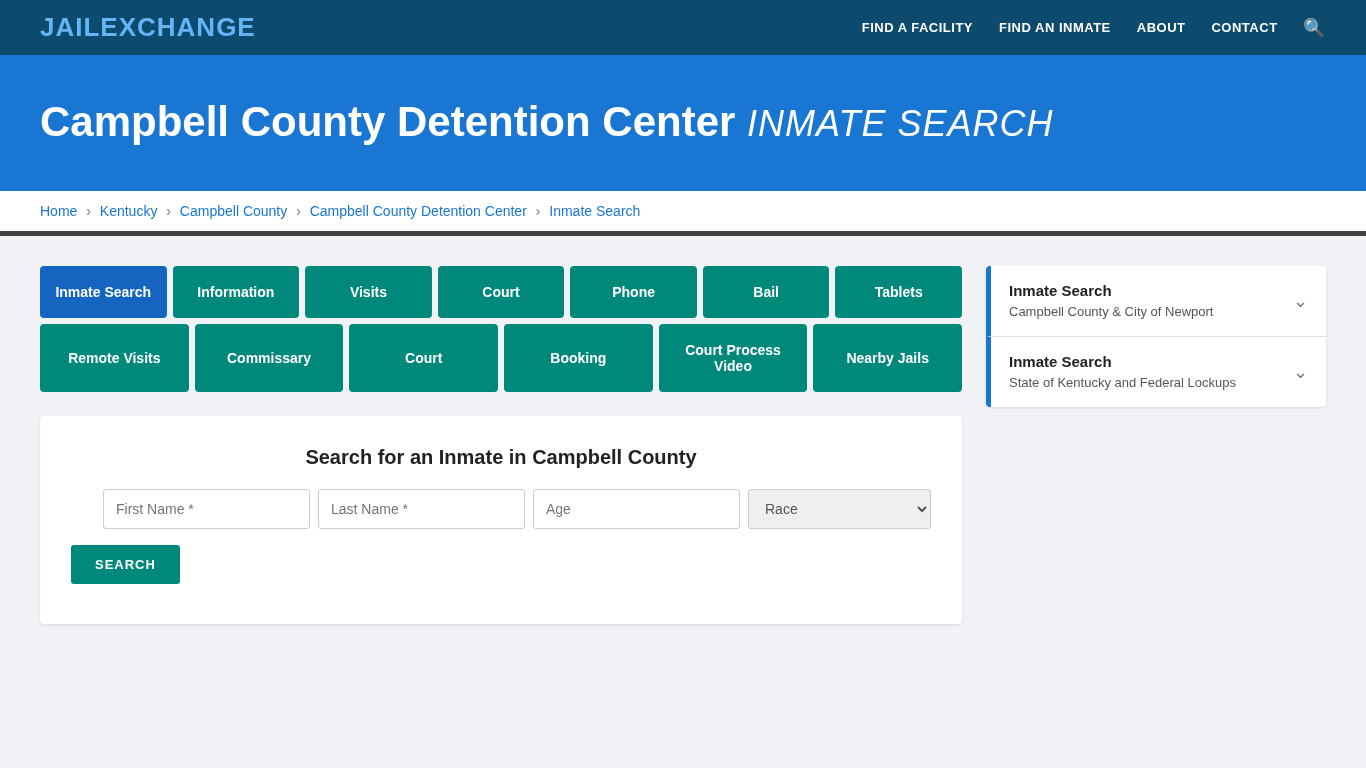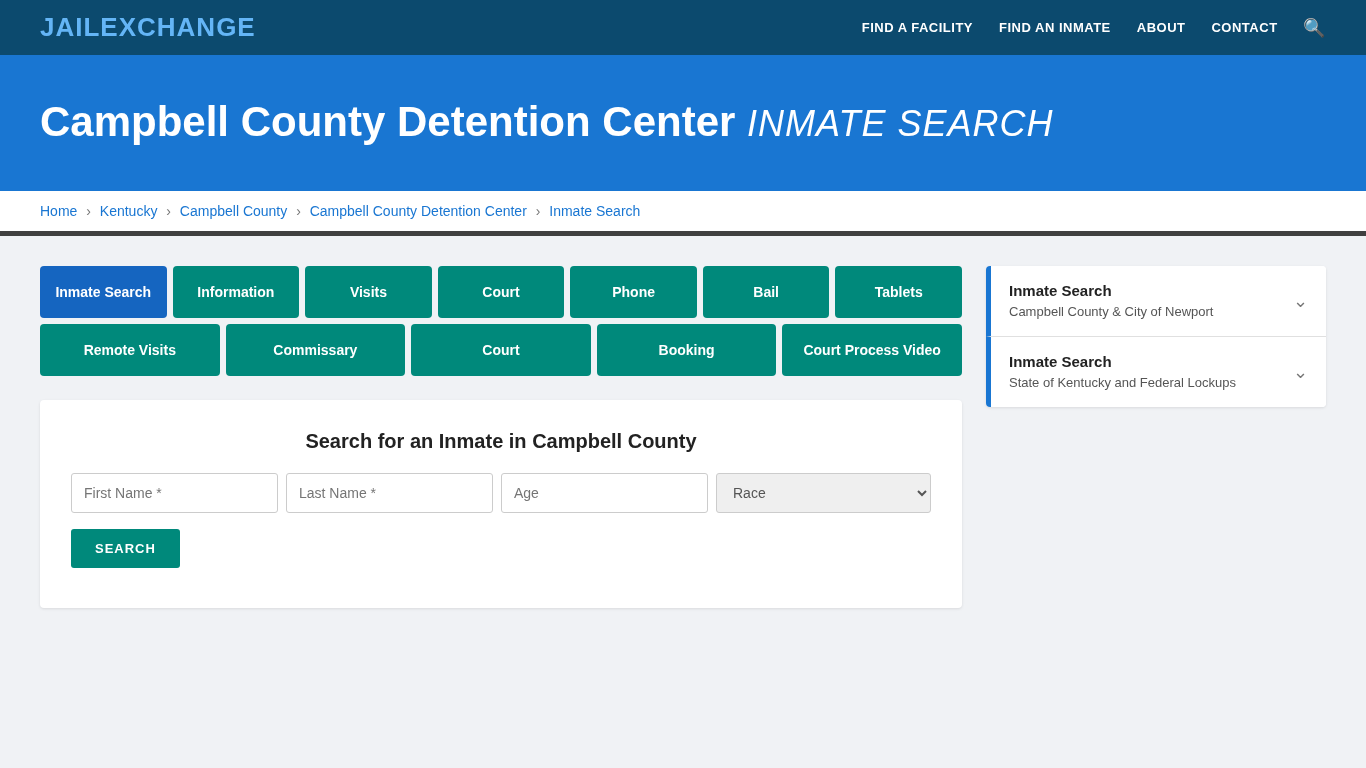--- a/index.html
+++ b/index.html
@@ -111,20 +111,21 @@
       font-size: 20px;
       font-weight: 700;
       margin-bottom: 20px;
       color: #222;
     }
     .search-fields {
       display: flex;
       gap: 8px;
       flex-wrap: wrap;
       margin-bottom: 16px;
+      margin-left: 32px;
     }
     .search-fields input,
     .search-fields select {
       border: 1px solid #ccc;
       border-radius: 3px;
       padding: 10px 12px;
       font-size: 14px;
       color: #555;
       flex: 1 1 140px;
     }
@@ -223,20 +224,21 @@
       <button class="tab-btn">Visits</button>
       <button class="tab-btn">Court</button>
       <button class="tab-btn">Phone</button>
       <button class="tab-btn">Bail</button>
       <button class="tab-btn">Tablets</button>
       <button class="tab-btn">Remote Visits</button>
       <button class="tab-btn">Commissary</button>
       <button class="tab-btn">Court</button>
       <button class="tab-btn">Booking</button>
       <button class="tab-btn">Court Process Video</button>
+      <button class="tab-btn">Nearby Jails</button>
     </div>
 
     <div class="search-card">
       <h2>Search for an Inmate in Campbell County</h2>
       <div class="search-fields">
         <input type="text" placeholder="First Name *" style="">
         <input type="text" placeholder="Last Name *" style="">
         <input type="text" placeholder="Age" style="">
         <select>
           <option>Race</option>

